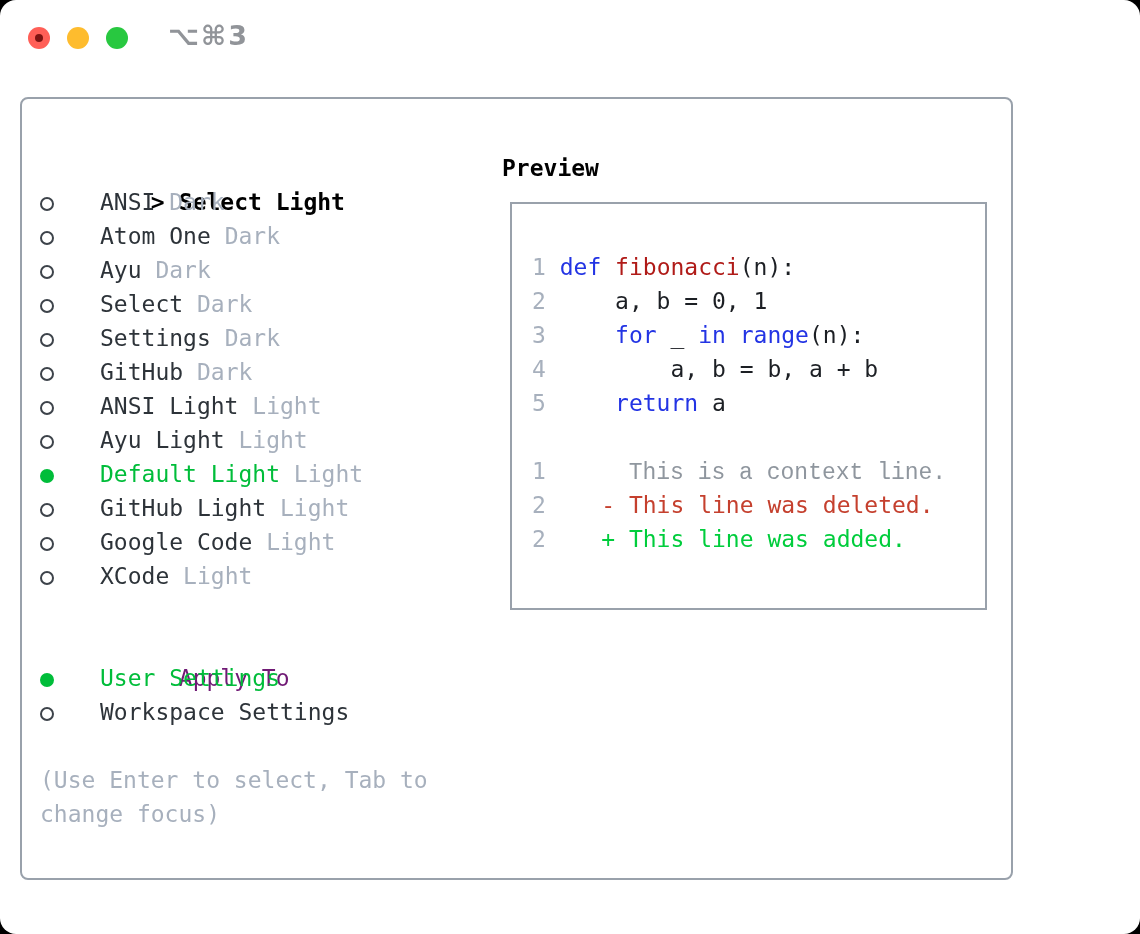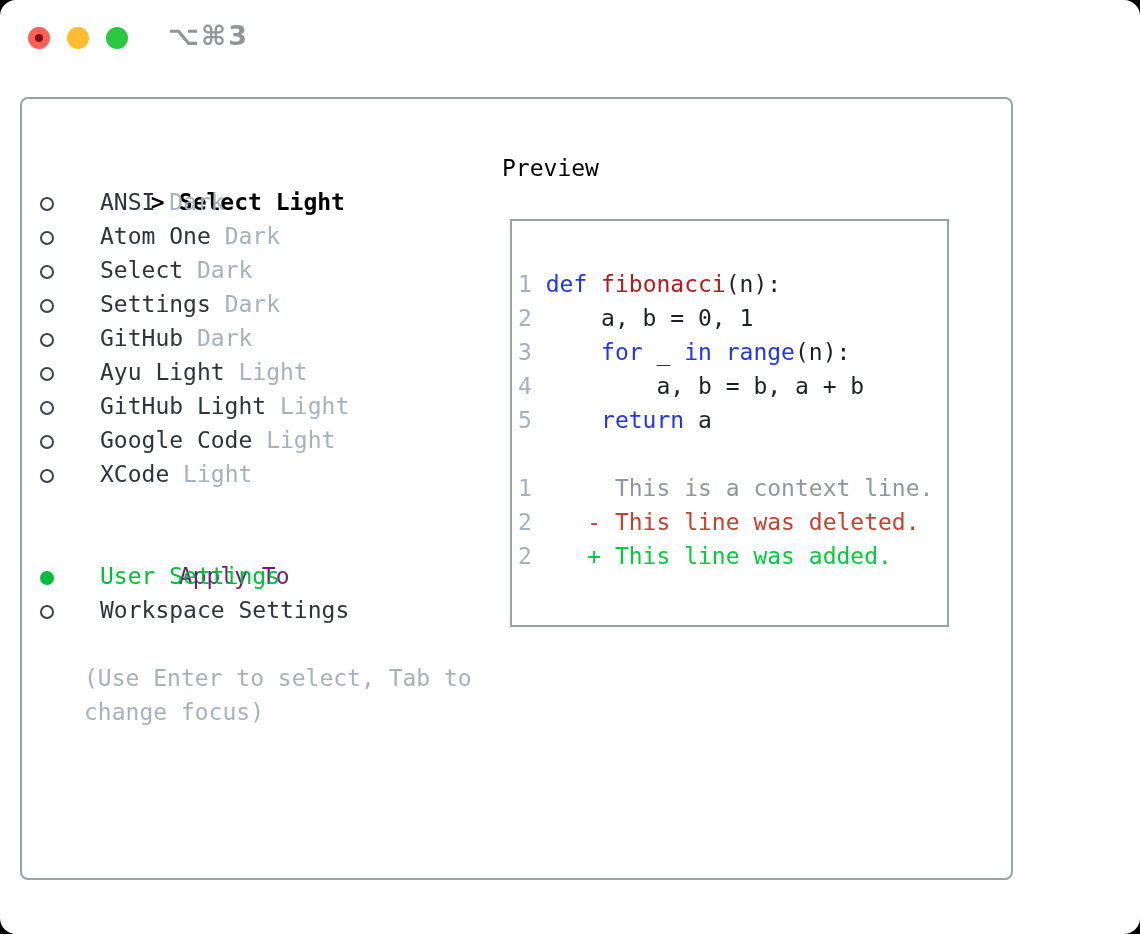--- a/index.html
+++ b/index.html
@@ -47,38 +47,38 @@
   .section-title{color:#701a75;}
   .bullet{
     display:inline-block;width:14px;height:14px;border-radius:50%;
     border:2px solid #3d434a;box-sizing:border-box;vertical-align:-1px;
   }
   .bullet.on{background:var(--accent-green);border-color:var(--accent-green);}
   .tname{color:var(--text-dark);margin-left:32px;}
   .tname.sel{color:var(--accent-green);}
   .variant{color:var(--muted-gray);margin-top:48px;}
   .help{color:var(--muted-gray);}
-  .help div{height:34px;line-height:34px;white-space:pre;margin-left:44px;}
+  .help div{height:34px;line-height:34px;white-space:pre;}
   
   .preview-title{
     position:absolute;left:480px;top:52px;height:34px;line-height:34px;
-    font-size:23px;font-weight:normal;color:#000;
+    font-size:23px;font-weight:bold;color:#000;
   }
   .preview-box{
-    position:absolute;left:488px;top:120px;width:439px;height:408px;
+    position:absolute;left:488px;top:103px;width:477px;height:408px;
     border:2px solid var(--border-gray);box-sizing:border-box;
-    padding:46px 0 0 6px;overflow:hidden;background:#fff;
+    padding:46px 0 0 20px;overflow:hidden;background:#fff;
   }
   .crow{height:34px;line-height:34px;white-space:pre;font-size:23px;color:var(--code-fg);}
   .seg{white-space:pre;}
   .seg.ln{display:inline-block;width:2ch;color:var(--lineno-gray);}
   .seg.kw{color:var(--keyword-blue);}
   .seg.fn{color:var(--function-red);}
   .seg.fg{color:var(--code-fg);}
-  .seg.ctx{color:var(--context-gray);}
+  .seg.ctx{color:var(--context-gray);font-family:Liberation Mono, monospace;}
   .seg.del{color:var(--deleted-red);}
   .seg.add{color:var(--added-green);}
 </style>
 </head>
 <body>
 
 <div class="window">
 
   <div class="titlebar">
     <span class="light red"></span>
@@ -90,24 +90,27 @@
   <div class="panel">
 
     <div class="left-col">
       <div class="row">
         <span class="prefix prompt">&gt;</span><span class="list-title">Select Light</span>
       </div>
 
       <div id="theme-items">
           <div class="row"><span class="prefix"><span class="bullet"></span></span><span class="tname">ANSI</span><span class="variant"> Dark</span></div>
           <div class="row"><span class="prefix"><span class="bullet"></span></span><span class="tname">Atom One</span><span class="variant"> Dark</span></div>
+          <div class="row"><span class="prefix"><span class="bullet"></span></span><span class="tname">Ayu</span><span class="variant"> Dark</span></div>
           <div class="row"><span class="prefix"><span class="bullet"></span></span><span class="tname">Select</span><span class="variant"> Dark</span></div>
           <div class="row"><span class="prefix"><span class="bullet"></span></span><span class="tname">Settings</span><span class="variant"> Dark</span></div>
           <div class="row"><span class="prefix"><span class="bullet"></span></span><span class="tname">GitHub</span><span class="variant"> Dark</span></div>
+          <div class="row"><span class="prefix"><span class="bullet"></span></span><span class="tname">ANSI Light</span><span class="variant"> Light</span></div>
           <div class="row"><span class="prefix"><span class="bullet"></span></span><span class="tname">Ayu Light</span><span class="variant"> Light</span></div>
+          <div class="row"><span class="prefix"><span class="bullet on"></span></span><span class="tname sel">Default Light</span><span class="variant"> Light</span></div>
           <div class="row"><span class="prefix"><span class="bullet"></span></span><span class="tname">GitHub Light</span><span class="variant"> Light</span></div>
           <div class="row"><span class="prefix"><span class="bullet"></span></span><span class="tname">Google Code</span><span class="variant"> Light</span></div>
           <div class="row"><span class="prefix"><span class="bullet"></span></span><span class="tname">XCode</span><span class="variant"> Light</span></div>
         </div>
 
       <div class="row blank"></div>
 
       <div class="row">
         <span class="prefix"></span><span class="section-title">Apply To</span>
       </div>

